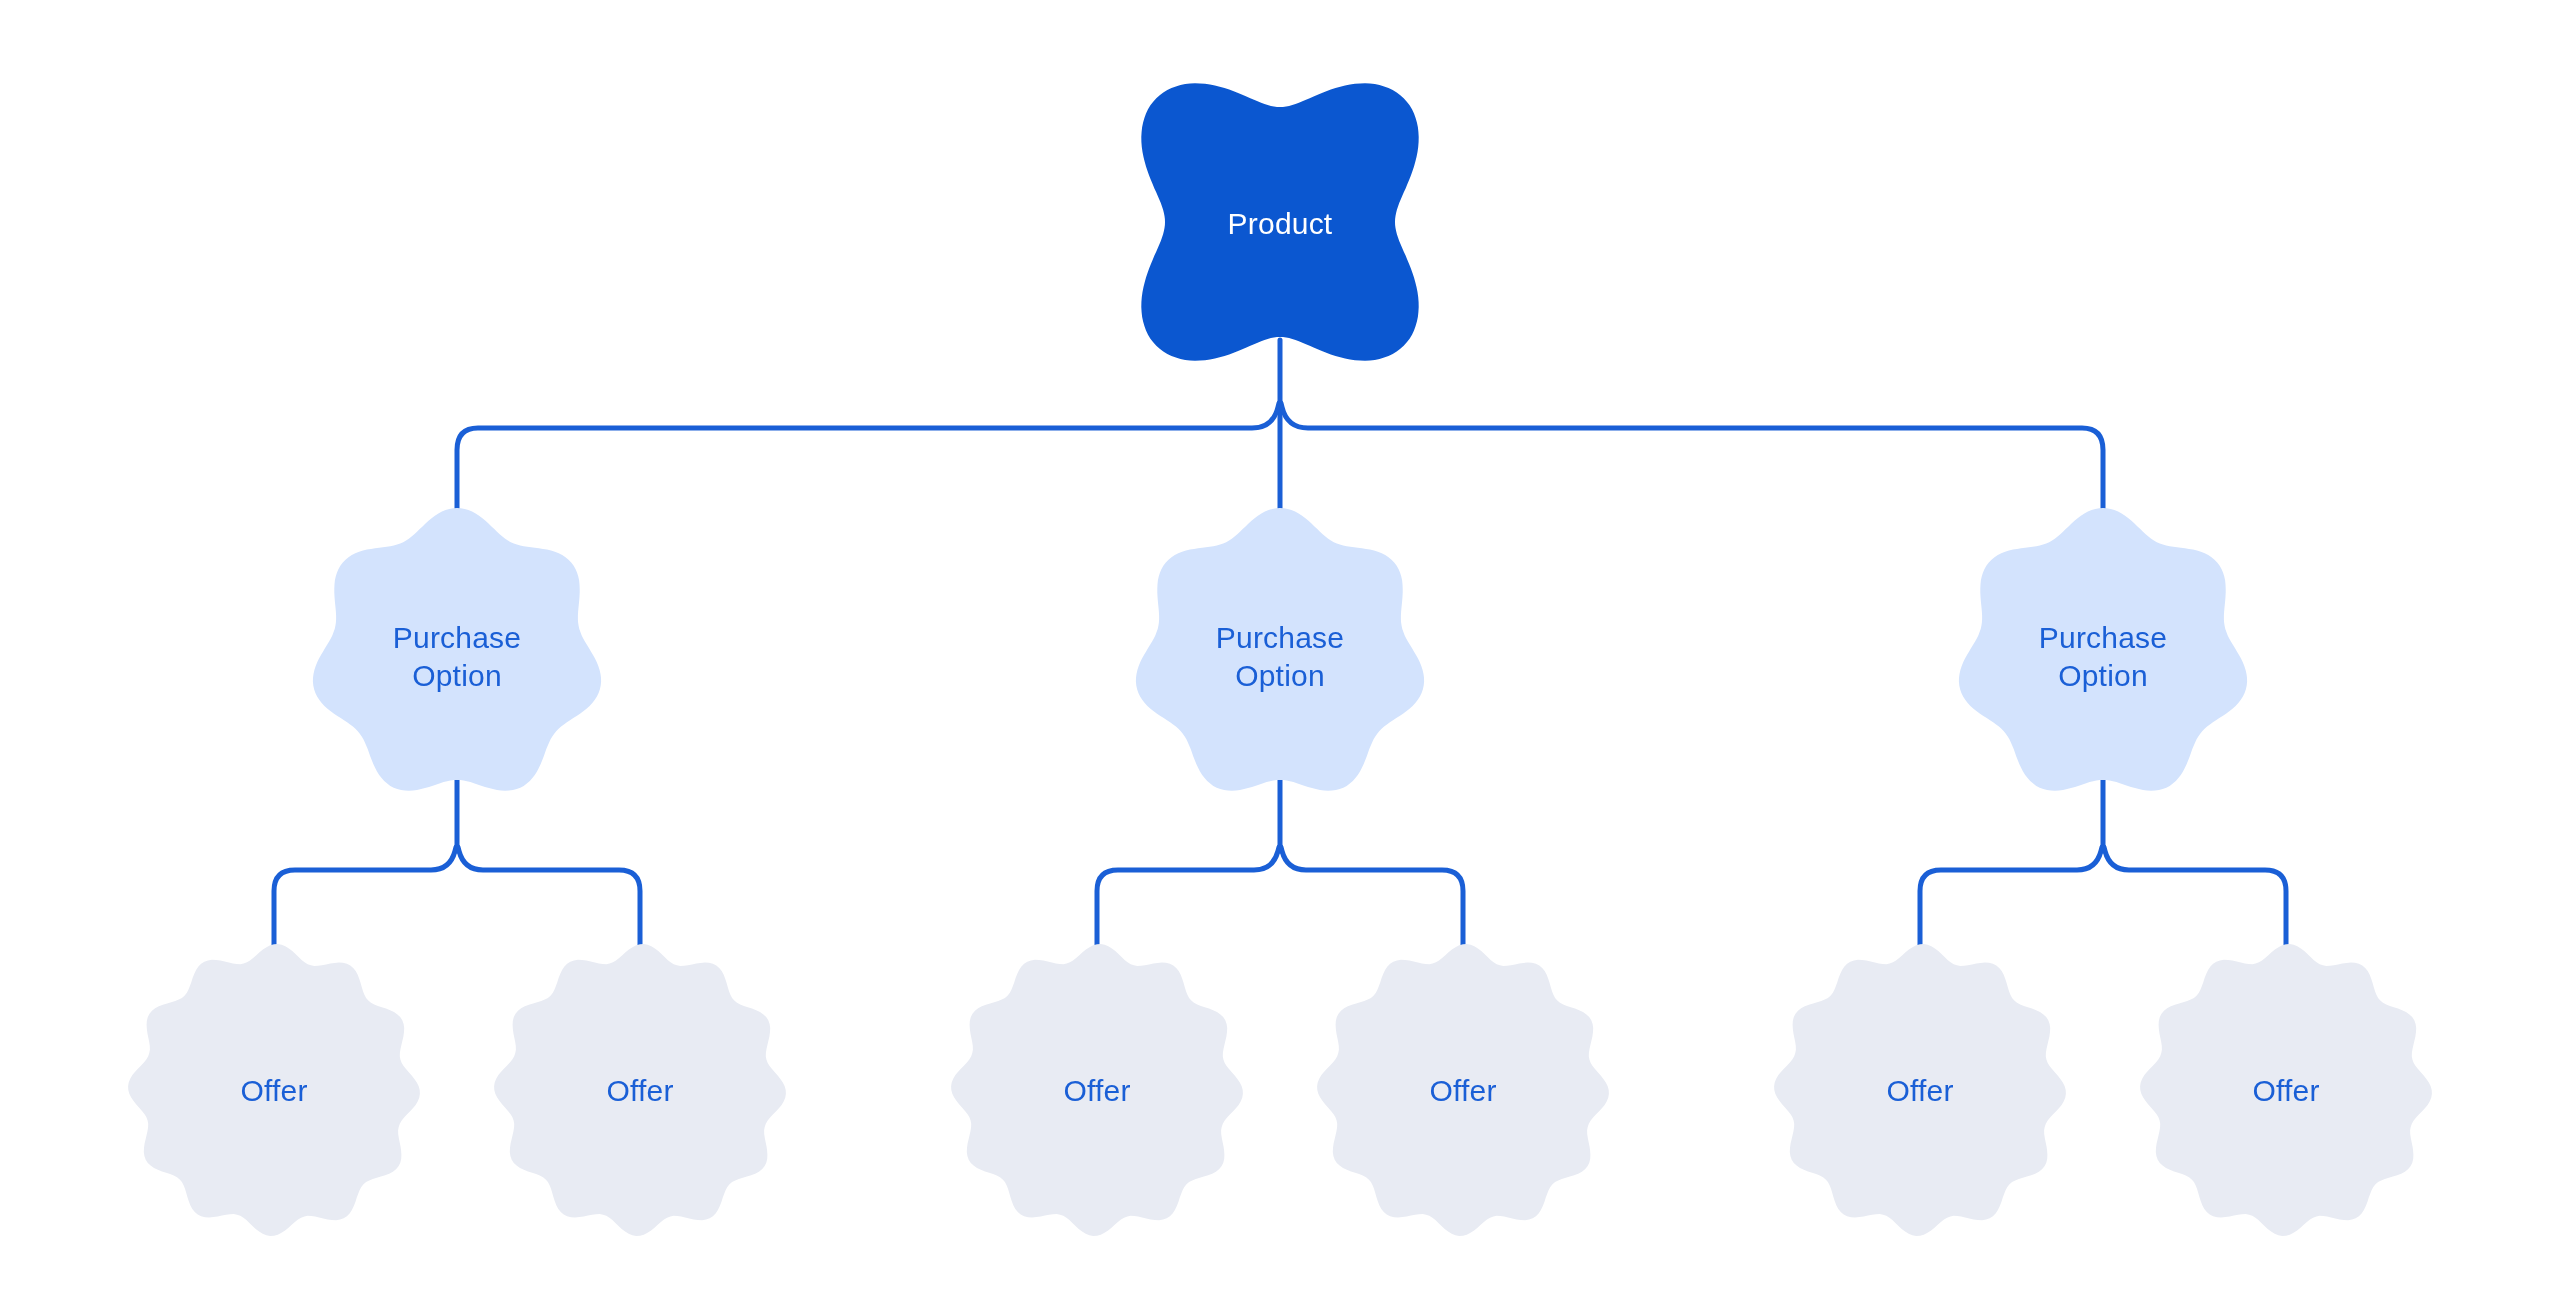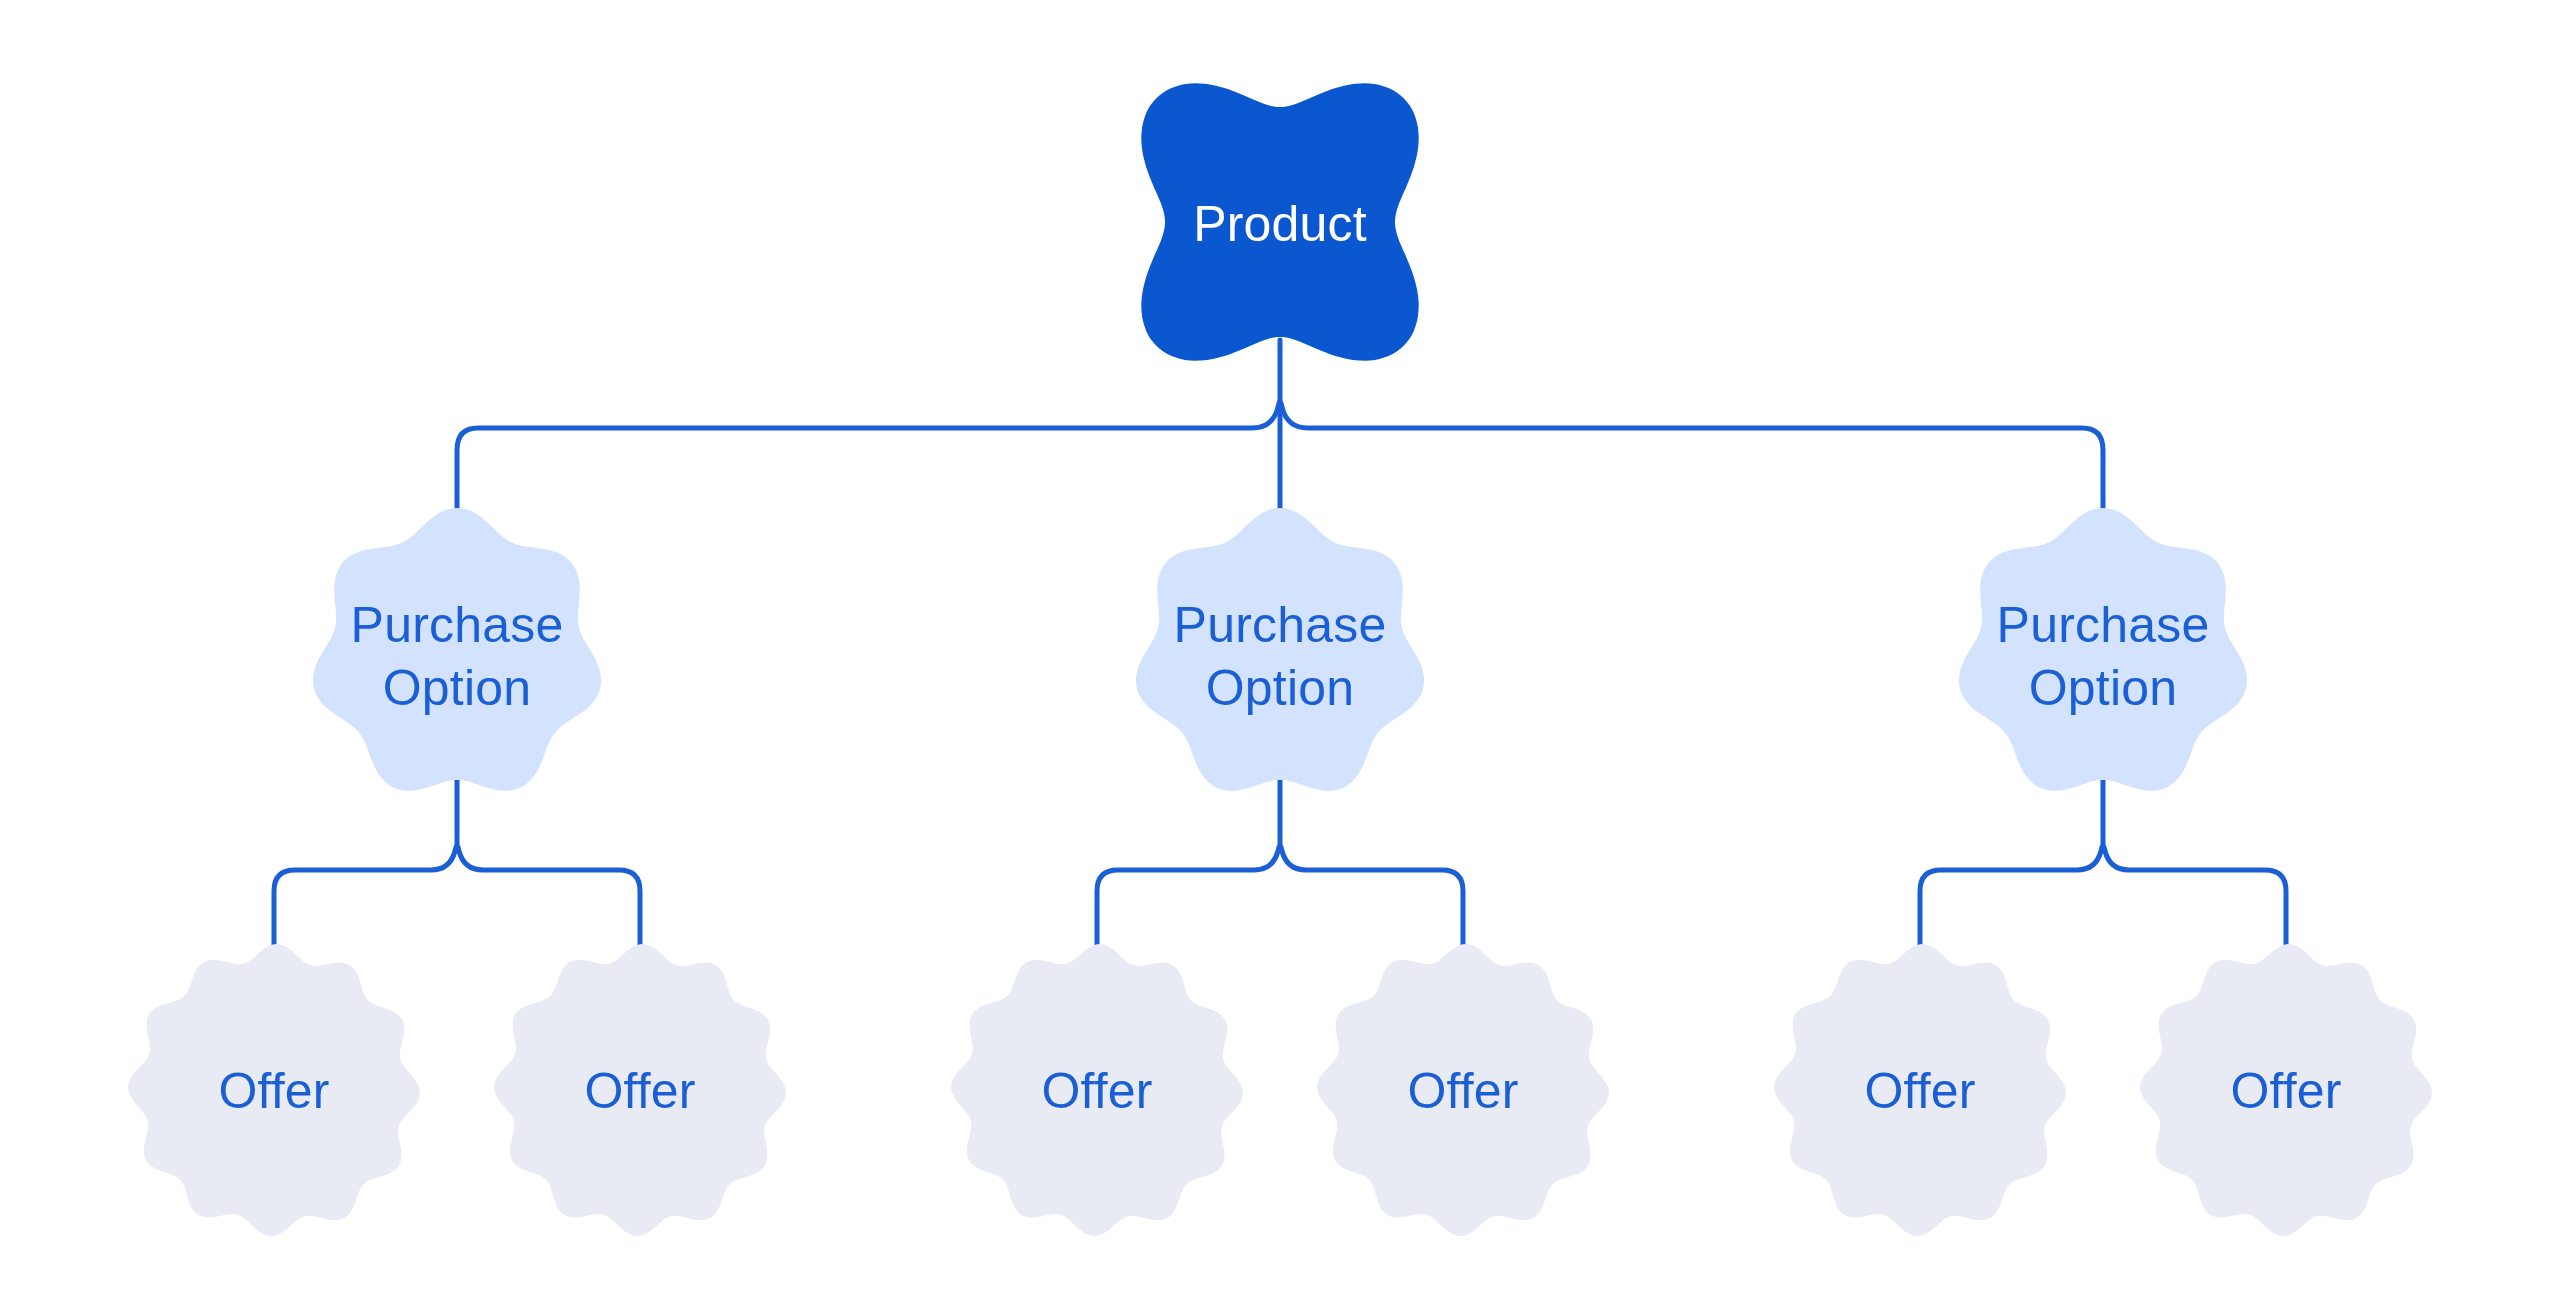--- a/index.html
+++ b/index.html
@@ -13,21 +13,21 @@
     position: relative;
     width: 2560px; height: 1312px;
     background: var(--background, #ffffff);
   }
   .canvas svg {
     position: absolute; left: 0; top: 0;
   }
   .label {
     position: absolute;
     transform: translate(-50%, -50%);
-    font-size: 50px;
+    font-size: 30px;
     font-weight: 500;
     line-height: 1.26;
     color: var(--node-text, #1a5fd6);
     text-align: center;
     white-space: nowrap;
     letter-spacing: 0.2px;
   }
   .label--product { color: var(--product-text, #ffffff); }
 </style>
 </head>

